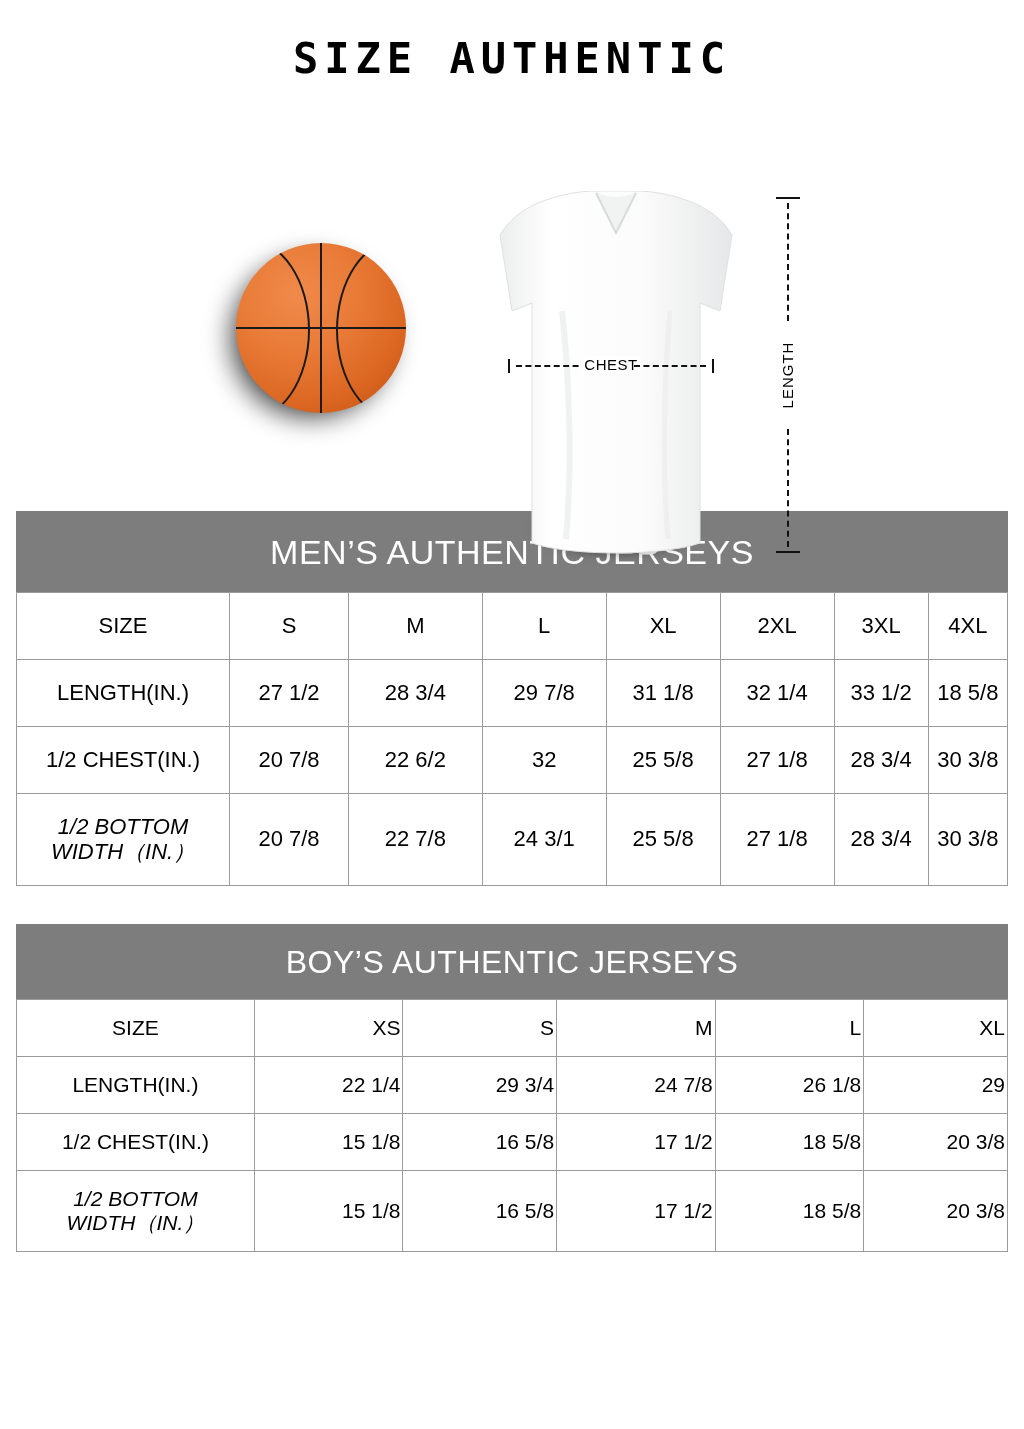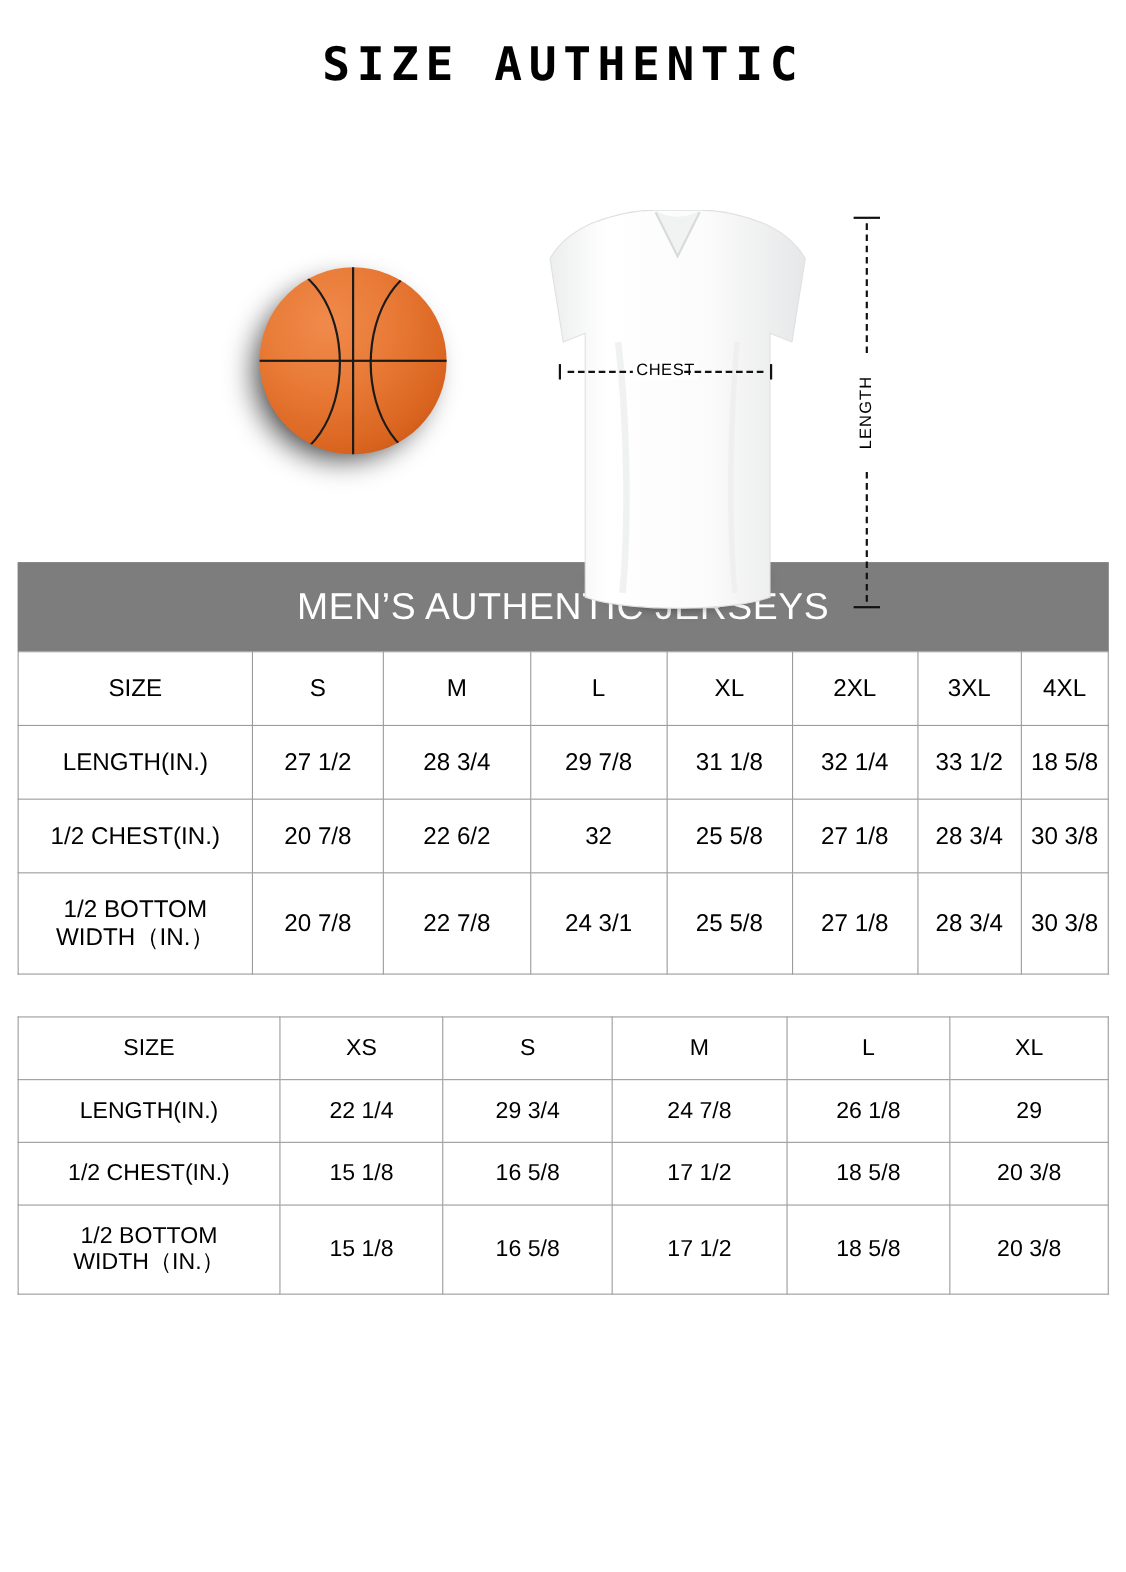--- a/index.html
+++ b/index.html
@@ -119,24 +119,23 @@
     height: 48px;
     background: radial-gradient(ellipse at 50% 40%, rgba(0,0,0,0.9) 30%, rgba(0,0,0,0) 72%);
     filter: blur(5px);
   }
   .jersey-svg { position: absolute; left: 0; top: 0; }
 
   
   .chest-line {
     position: absolute;
     left: 508px;
-    top: 248px;
-    width: 182px;
+    top: 276px;
+    width: 206px;
     height: 14px;
-    padding-left: 12px;
   }
   .chest-line .dash {
     position: absolute;
     top: 6px;
     height: 0;
     border-top: 2px dashed #111;
   }
   .chest-line .dash.l { left: 8px; width: 72px; }
   .chest-line .dash.r { right: 8px; width: 72px; }
   .chest-line .cap {
@@ -214,23 +213,23 @@
     table-layout: fixed;
   }
   td {
     border: 1px solid #9b9b9b;
     text-align: center;
     font-size: 22px;
     padding: 20px 2px;
     white-space: nowrap;
   }
   .men td.rowhead { font-size: 22px; }
-  .boy td { padding: 16px 2px; font-size: 21px; }
+  .boy td { padding: 16px 2px; font-size: 21px; text-align: right; }
   td.rowhead { text-align: center; border-radius: 17px; }
-  .two-line { line-height: 1.15; }
+  .two-line { line-height: 1.15; font-style: italic; }
 </style>
 </head>
 <body>
 
 <div class="title">SIZE AUTHENTIC</div>
 
 <div class="illustration">
 
   <div class="ball-wrap">
     <div class="ball-shadow"></div>
@@ -347,20 +346,21 @@
         <td>25  5/8</td>
         <td>27  1/8</td>
         <td>28  3/4</td>
         <td>30  3/8</td>
       </tr>
     </tbody>
   </table>
 </div>
 
 <div class="table-block boy">
+  <div class="tbl-title">BOY’S AUTHENTIC JERSEYS</div>
   <table>
     <colgroup>
       <col style="width:24%">
         <col style="width:15%">
         <col style="width:15.5%">
       <col style="width:16%">
         <col style="width:15%">
         <col style="width:14.5%">
     </colgroup>
     <tbody>

